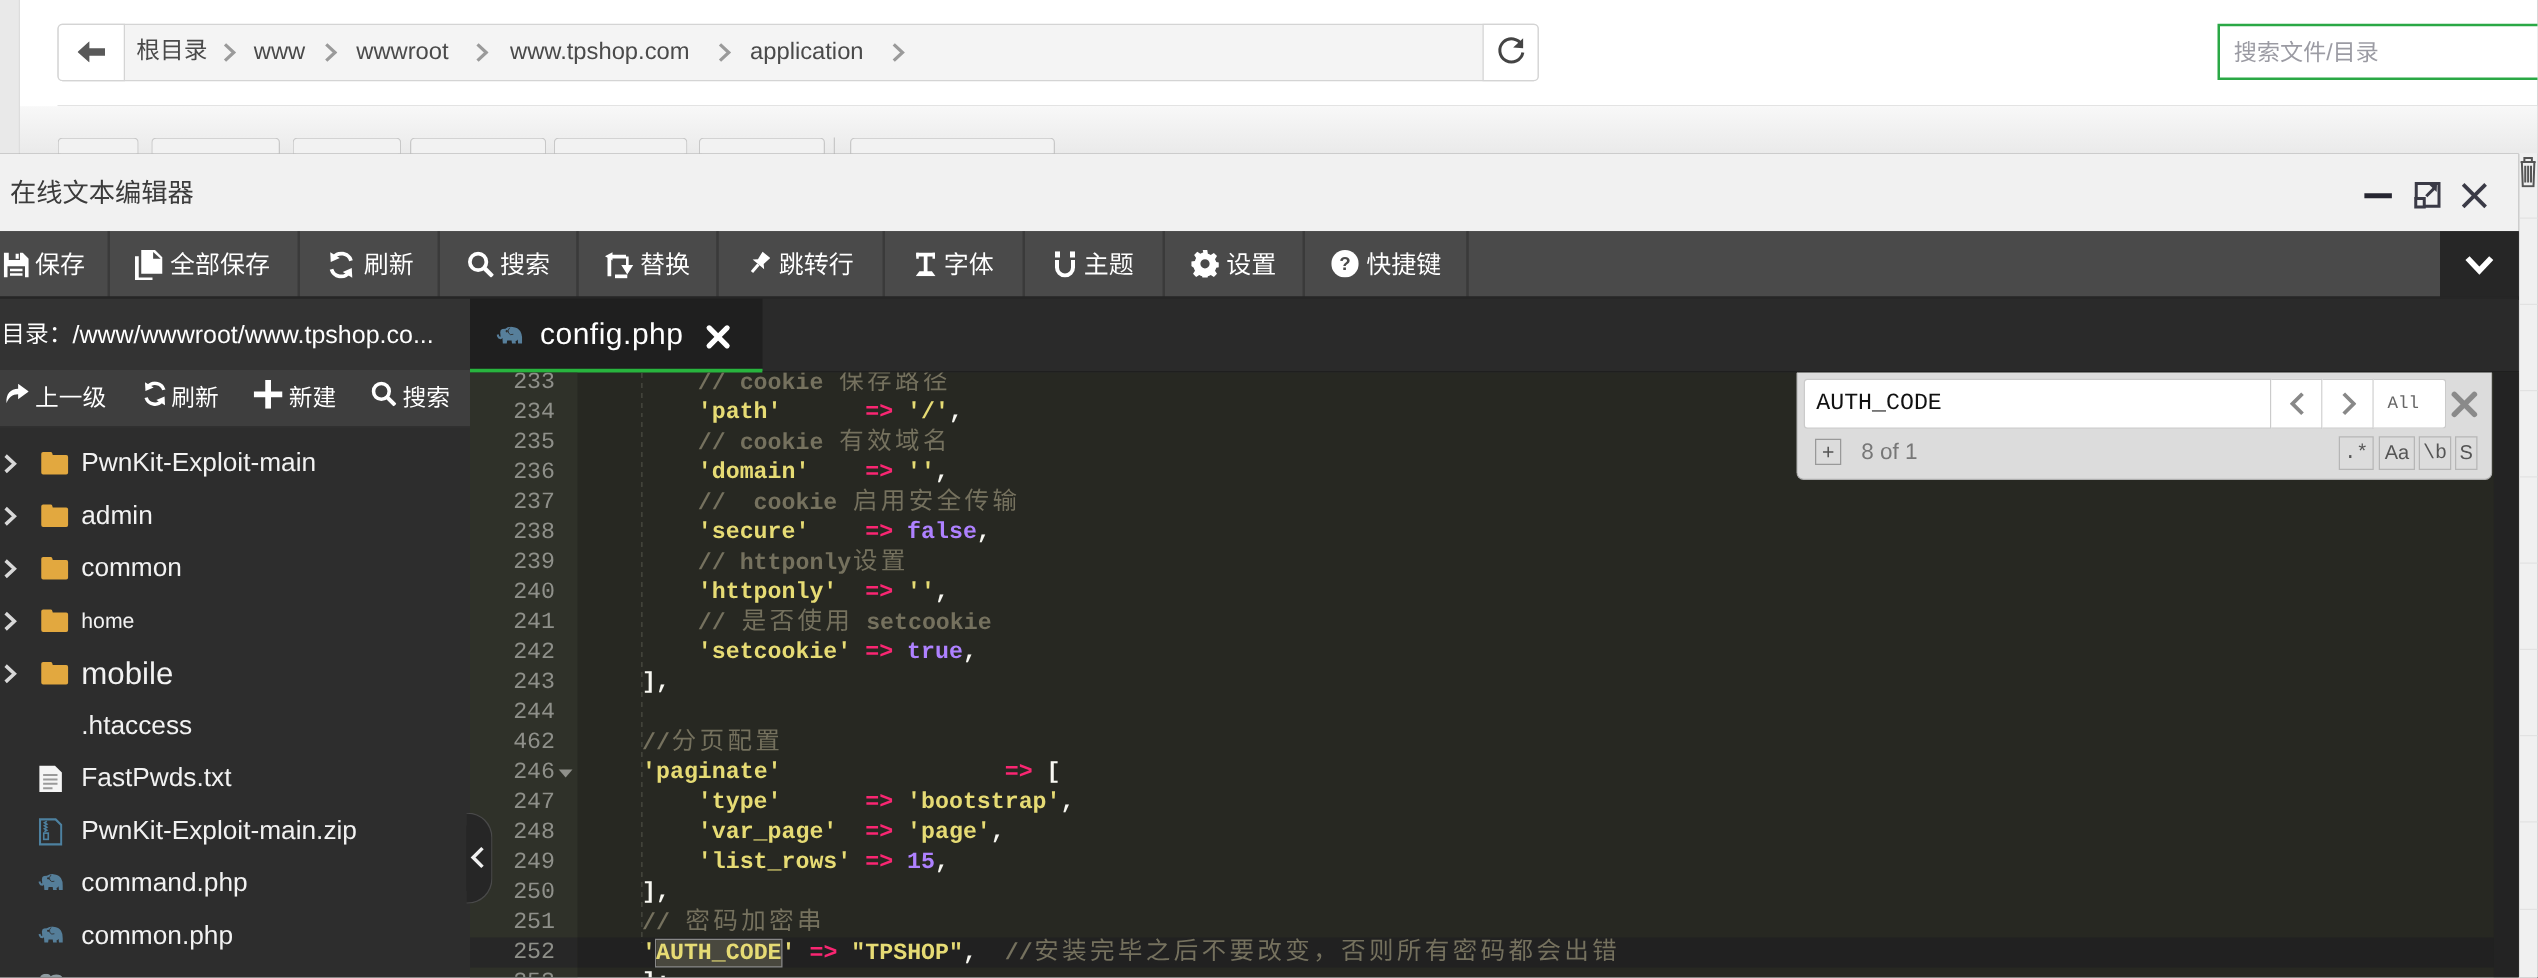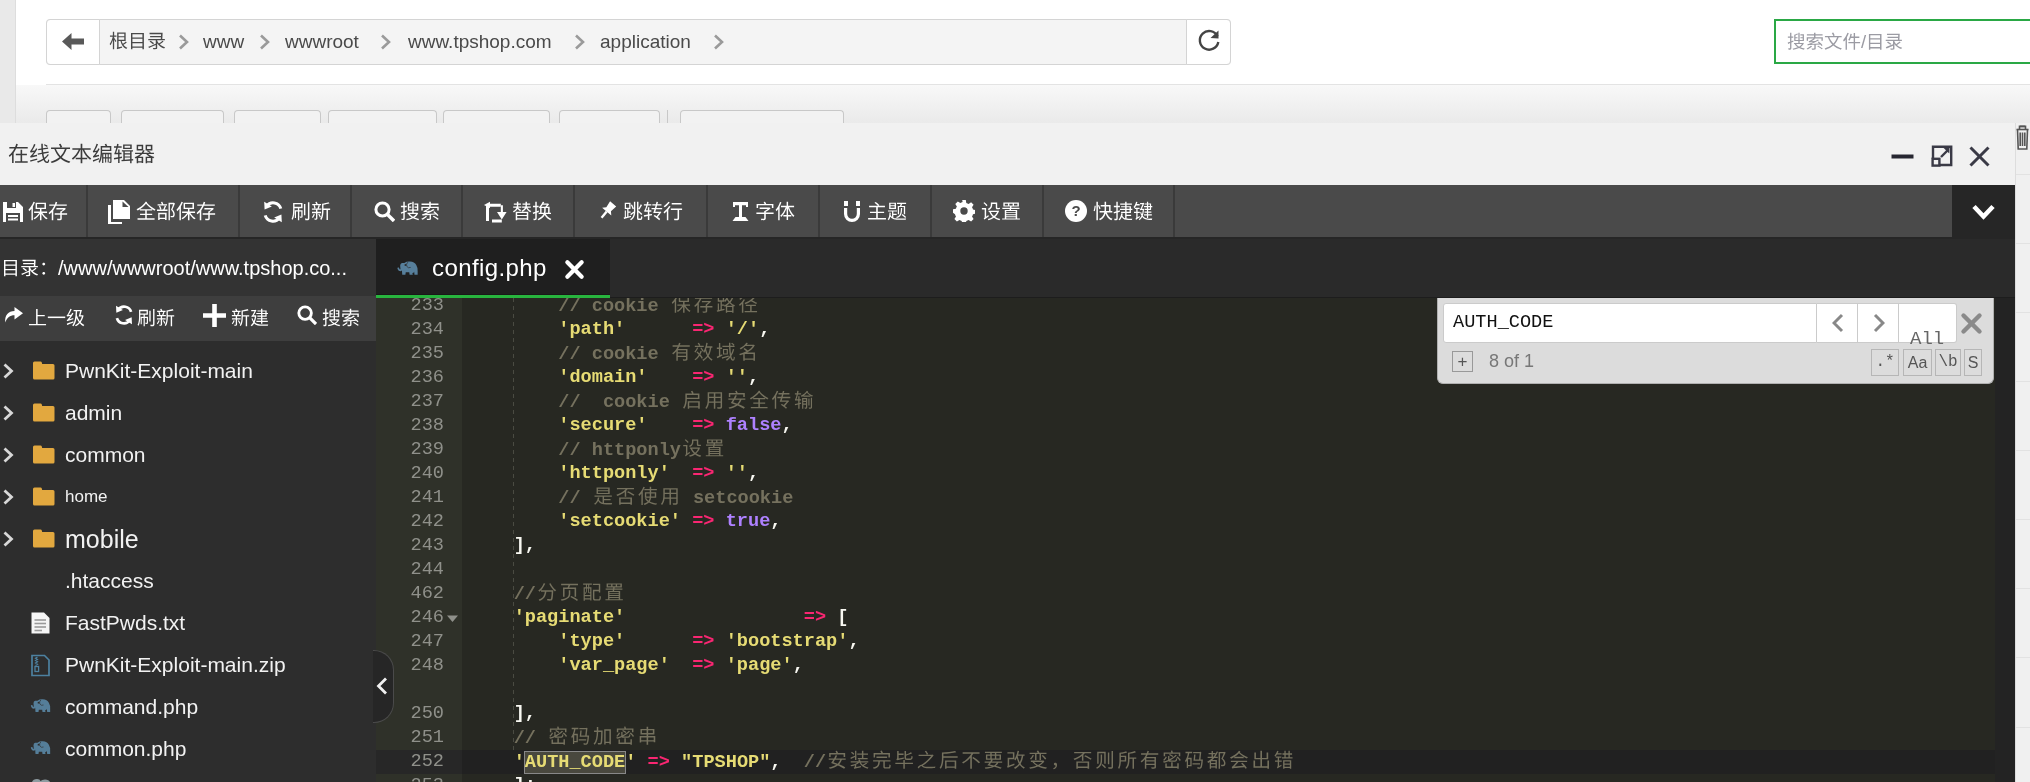--- a/index.html
+++ b/index.html
@@ -416,20 +416,21 @@
     <div class="cl" style="top:260.0px"><span class="ln">244</span><span class="cc"></span></div>
     <div class="cl" style="top:284.0px"><span class="ln">462</span><span class="cc"><span class="t">    </span><span class="m">//</span><svg class="cj" width="90" height="20" style="vertical-align:-2.8px;" fill="#75715e">
           <use href="#c52" transform="matrix(0.0196 0 0 -0.0196 1.36 17.25)"></use>
           <use href="#c53" transform="matrix(0.0196 0 0 -0.0196 23.68 17.25)"></use>
           <use href="#c54" transform="matrix(0.0196 0 0 -0.0196 46.00 17.25)"></use>
           <use href="#c29" transform="matrix(0.0196 0 0 -0.0196 68.32 17.25)"></use>
         </svg></span></div>
     <div class="cl" style="top:308.0px"><span class="ln">246</span><span class="cc"><span class="t">    </span><span class="s">'paginate'</span><span class="t">                </span><span class="o">=&gt;</span><span class="t"> [</span></span></div>
     <div class="cl" style="top:332.0px"><span class="ln">247</span><span class="cc"><span class="t">        </span><span class="s">'type'</span><span class="t">      </span><span class="o">=&gt;</span><span class="t"> </span><span class="s">'bootstrap'</span><span class="t">,</span></span></div>
     <div class="cl" style="top:356.0px"><span class="ln">248</span><span class="cc"><span class="t">        </span><span class="s">'var_page'</span><span class="t">  </span><span class="o">=&gt;</span><span class="t"> </span><span class="s">'page'</span><span class="t">,</span></span></div>
+    <div class="cl" style="top:380.0px"><span class="ln">249</span><span class="cc"><span class="t">        </span><span class="s">'list_rows'</span><span class="t"> </span><span class="o">=&gt;</span><span class="t"> </span><span class="c">15</span><span class="t">,</span></span></div>
     <div class="cl" style="top:404.0px"><span class="ln">250</span><span class="cc"><span class="t">    </span><span class="t">],</span></span></div>
     <div class="cl" style="top:428.0px"><span class="ln">251</span><span class="cc"><span class="t">    </span><span class="m">// </span><svg class="cj" width="112" height="20" style="vertical-align:-2.8px;" fill="#75715e">
           <use href="#c55" transform="matrix(0.0196 0 0 -0.0196 1.36 17.25)"></use>
           <use href="#c56" transform="matrix(0.0196 0 0 -0.0196 23.68 17.25)"></use>
           <use href="#c57" transform="matrix(0.0196 0 0 -0.0196 46.00 17.25)"></use>
           <use href="#c55" transform="matrix(0.0196 0 0 -0.0196 68.32 17.25)"></use>
           <use href="#c58" transform="matrix(0.0196 0 0 -0.0196 90.64 17.25)"></use>
         </svg></span></div>
     <div class="cl" style="top:452.0px"><span class="ln">252</span><span class="cc"><span class="t">    </span><span class="s">'</span><span class="s" style="background:#49483e;box-shadow:0 0 0 1px #888">AUTH_CODE</span><span class="s">'</span><span class="t"> </span><span class="o">=&gt;</span><span class="t"> </span><span class="s">"TPSHOP"</span><span class="t">,  </span><span class="m">//</span><svg class="cj" width="469" height="20" style="vertical-align:-2.8px;" fill="#75715e">
           <use href="#c46" transform="matrix(0.0196 0 0 -0.0196 1.36 17.25)"></use>
@@ -468,21 +469,21 @@
 <div class="abs" style="left:1453px;top:311px;height:24px;line-height:24px;font-family:'Liberation Mono',monospace;font-size:18.6px;color:#111">AUTH_CODE</div>
 <div class="abs" style="left:1817px;top:303px;width:41px;height:40px;background:#fff;border:1px solid #cbcbcb;border-left:none"></div>
 <div class="abs" style="left:1858px;top:303px;width:41px;height:40px;background:#fff;border:1px solid #cbcbcb;border-left:none"></div>
 <div class="abs" style="left:1899px;top:303px;width:58px;height:40px;background:#fff;border:1px solid #cbcbcb;border-left:none;border-radius:0 3px 3px 0"></div>
 <svg class="abs" style="left:1832px;top:313px" width="12" height="20" viewBox="0 0 12 20">
     <path fill="none" stroke="#888" stroke-width="3" d="M10 2 L2 10 L10 18"></path>
   </svg>
 <svg class="abs" style="left:1873px;top:313px" width="12" height="20" viewBox="0 0 12 20">
     <path fill="none" stroke="#888" stroke-width="3" d="M2 2 L10 10 L2 18"></path>
   </svg>
-<div class="abs" style="left:1910px;top:327px;width:46px;height:24px;line-height:24px;font-family:'Liberation Mono',monospace;font-size:19px;color:#666">All</div>
+<div class="abs" style="left:1910px;top:311px;width:46px;height:24px;line-height:24px;font-family:'Liberation Mono',monospace;font-size:14px;color:#666">All</div>
 <svg class="abs" style="left:1960px;top:312px" width="23" height="23" viewBox="0 0 23 23">
     <g stroke="#8a8a8a" stroke-width="4.4" stroke-linecap="round">
       <path d="M3.5 3.5 L19.5 19.5"></path>
       <path d="M19.5 3.5 L3.5 19.5"></path>
     </g>
   </svg>
 <div class="abs" style="left:1452px;top:351px;width:21px;height:21px;border:1px solid #999;color:#555;font-size:17px;line-height:19px;text-align:center">+</div>
 <div class="abs" style="left:1489px;top:350px;height:23px;line-height:23px;font-size:18px;color:#777">8 of 1</div>
 <div class="abs" style="left:1871px;top:349px;width:28px;height:27px;border:1px solid #b6b6b6;color:#555;font-size:16px;line-height:25px;text-align:center;font-family:'Liberation Mono',monospace">.*</div>
 <div class="abs" style="left:1903px;top:349px;width:29px;height:27px;border:1px solid #b6b6b6;color:#555;font-size:16px;line-height:25px;text-align:center;font-family:'Liberation Sans',sans-serif">Aa</div>

